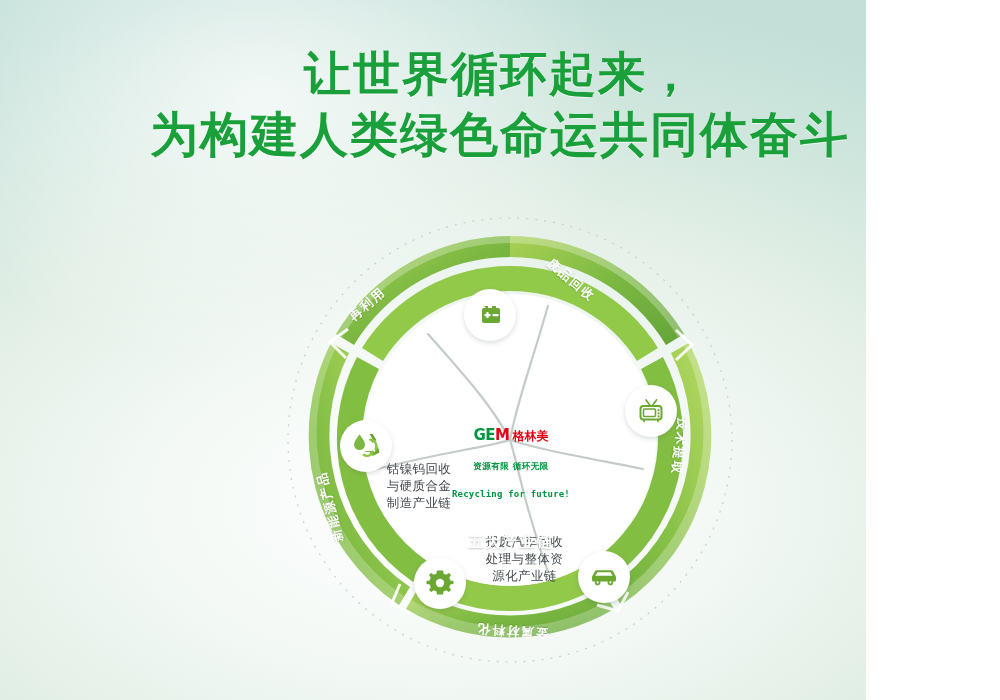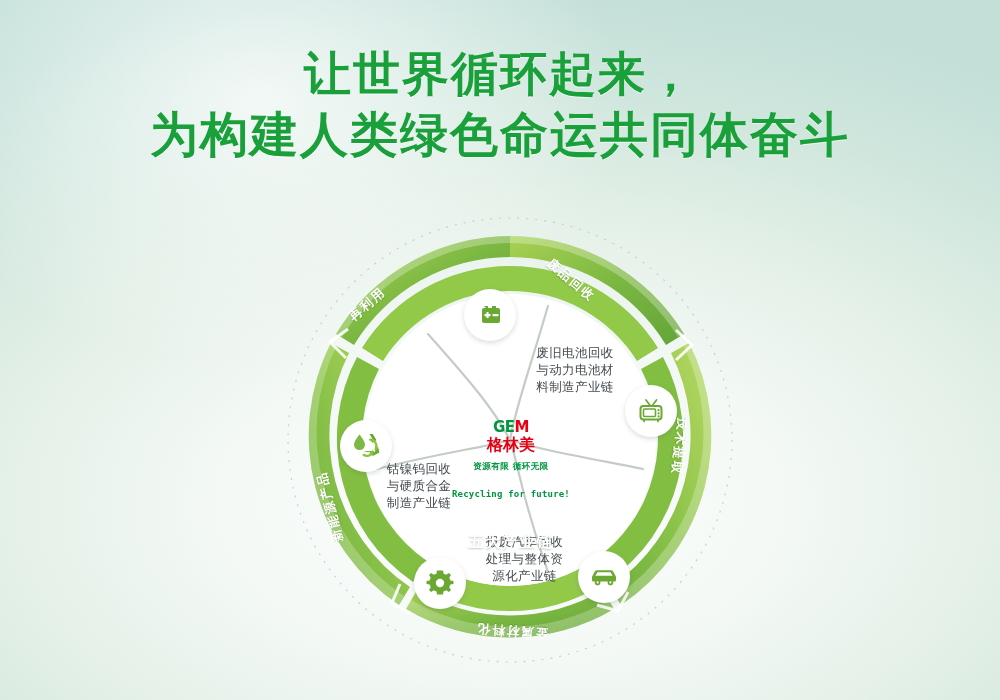--- a/index.html
+++ b/index.html
@@ -5,21 +5,21 @@
   html, body {
     margin: 0;
     padding: 0;
     width: 1000px;
     height: 700px;
     overflow: hidden;
     font-family: "Liberation Sans", "DejaVu Sans", sans-serif;
   }
   #stage {
     position: relative;
-    width: 1000px;
+    width: 866px;
     height: 700px;
     background:
       radial-gradient(ellipse 900px 520px at 50% 72%, #ffffff 0%, #f2f8f4 34%, #e2efe6 58%, #cfe6dd 80%, #c2dfd8 100%),
       linear-gradient(160deg, #d9ecdf 0%, #cde6df 45%, #c4e0da 100%);
     overflow: hidden;
   }
   
   #stage::before {
     content: "";
     position: absolute;
@@ -126,34 +126,33 @@
     z-index: 28;
     text-align: center;
     pointer-events: none;
   }
   .logo-row1 {
     display: flex;
     align-items: center;
     justify-content: center;
     gap: 3px;
     height: 15px;
-    flex-direction: column;
   }
   .gem-mark {
     font-family: "DejaVu Sans", sans-serif;
     font-size: 15px;
     font-weight: bold;
     letter-spacing: -0.5px;
     color: #00963f;
     line-height: 15px;
   }
   .gem-mark .m-red { color: #e60012; }
   .gem-cn {
     font-family: "DejaVu Sans", sans-serif;
-    font-size: 16px;
+    font-size: 12px;
     font-weight: bold;
     color: #e60012;
     letter-spacing: 0px;
     line-height: 14px;
   }
   .logo-slogan {
     margin-top: 18px;
     font-family: "DejaVu Sans", sans-serif;
     font-size: 8.5px;
     font-weight: bold;
@@ -303,23 +302,20 @@
       <path d="M 230 196 L 272 226 L 256 276 L 204 276 L 188 226 Z" fill="#e6efe7" stroke="#cdd8d0" stroke-width="1" opacity="0.0"></path>
     </svg>
 
     <div class="arc-label al-top-right">废品回收</div>
     <div class="arc-label al-right">技术提取</div>
     <div class="arc-label al-bottom">金属材料化</div>
     <div class="arc-label al-bottom-left">新能源产品</div>
     <div class="arc-label al-top-left">再利用</div>
   </div>
 
-  <div class="petal-text pt-battery">废旧电池回收
-与动力电池材
-料制造产业链</div>
   <div class="petal-text pt-car">报废汽车回收
 处理与整体资
 源化产业链</div>
   <div class="petal-text pt-alloy">钴镍钨回收
 与硬质合金
 制造产业链</div>
 
   <div class="icon-bubble ib-battery">
     <svg width="30" height="30" viewBox="0 0 30 30">
       <path d="M9 6 h4 v2 h4 v-2 h4 v2 h2 a2 2 0 0 1 2 2 v11 a2 2 0 0 1 -2 2 h-14 a2 2 0 0 1 -2 -2 v-11 a2 2 0 0 1 2 -2 h2 z" fill="#6aa832"></path>

